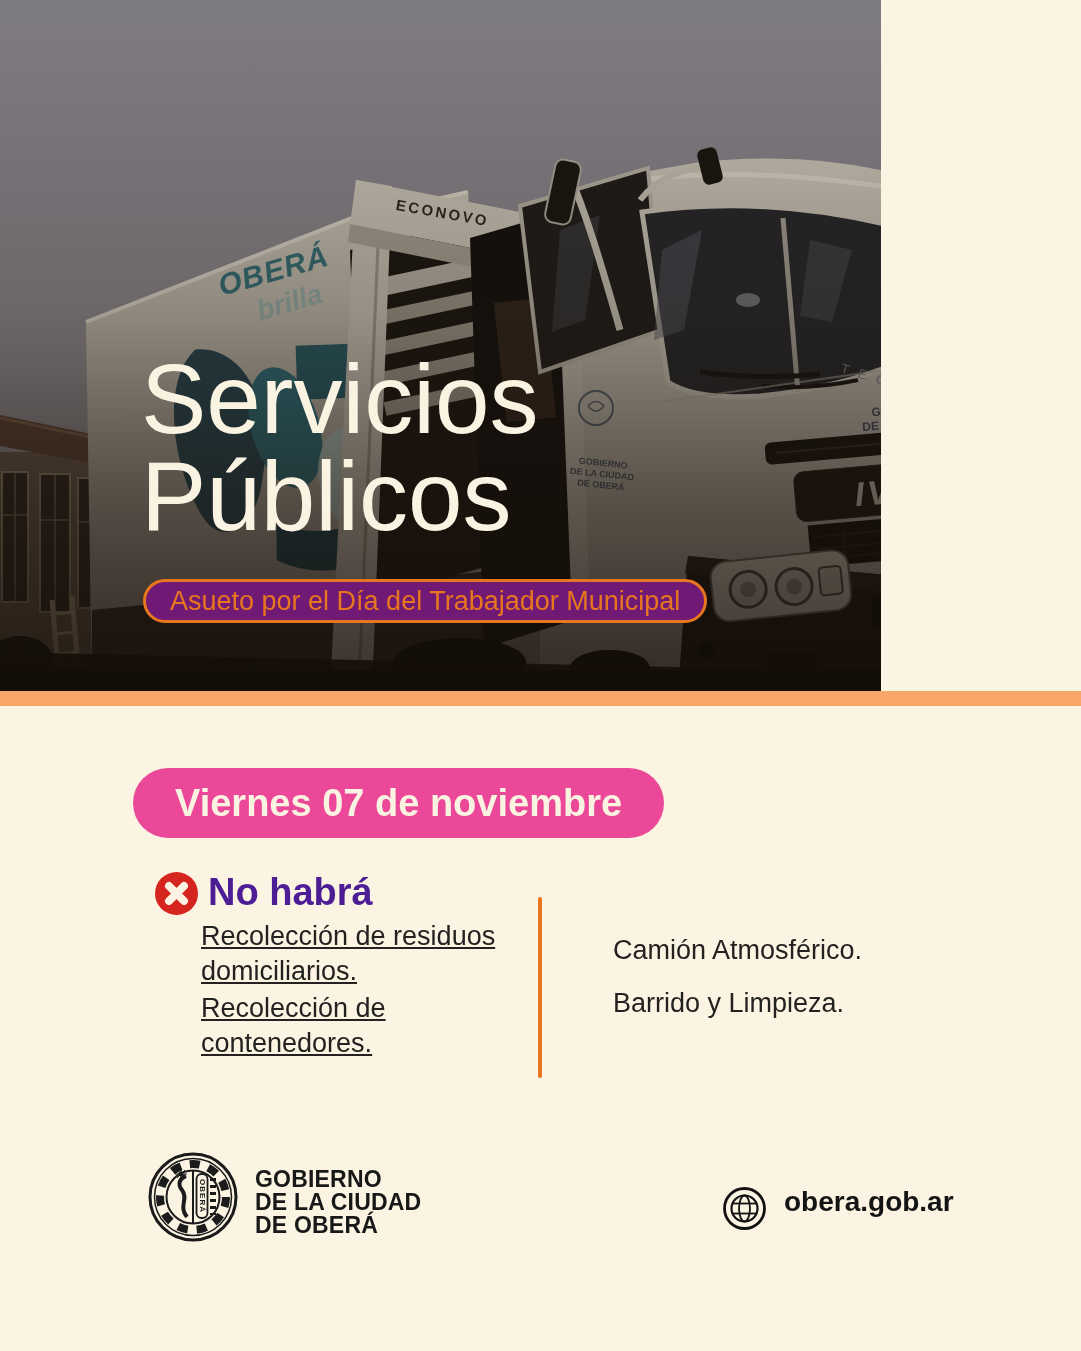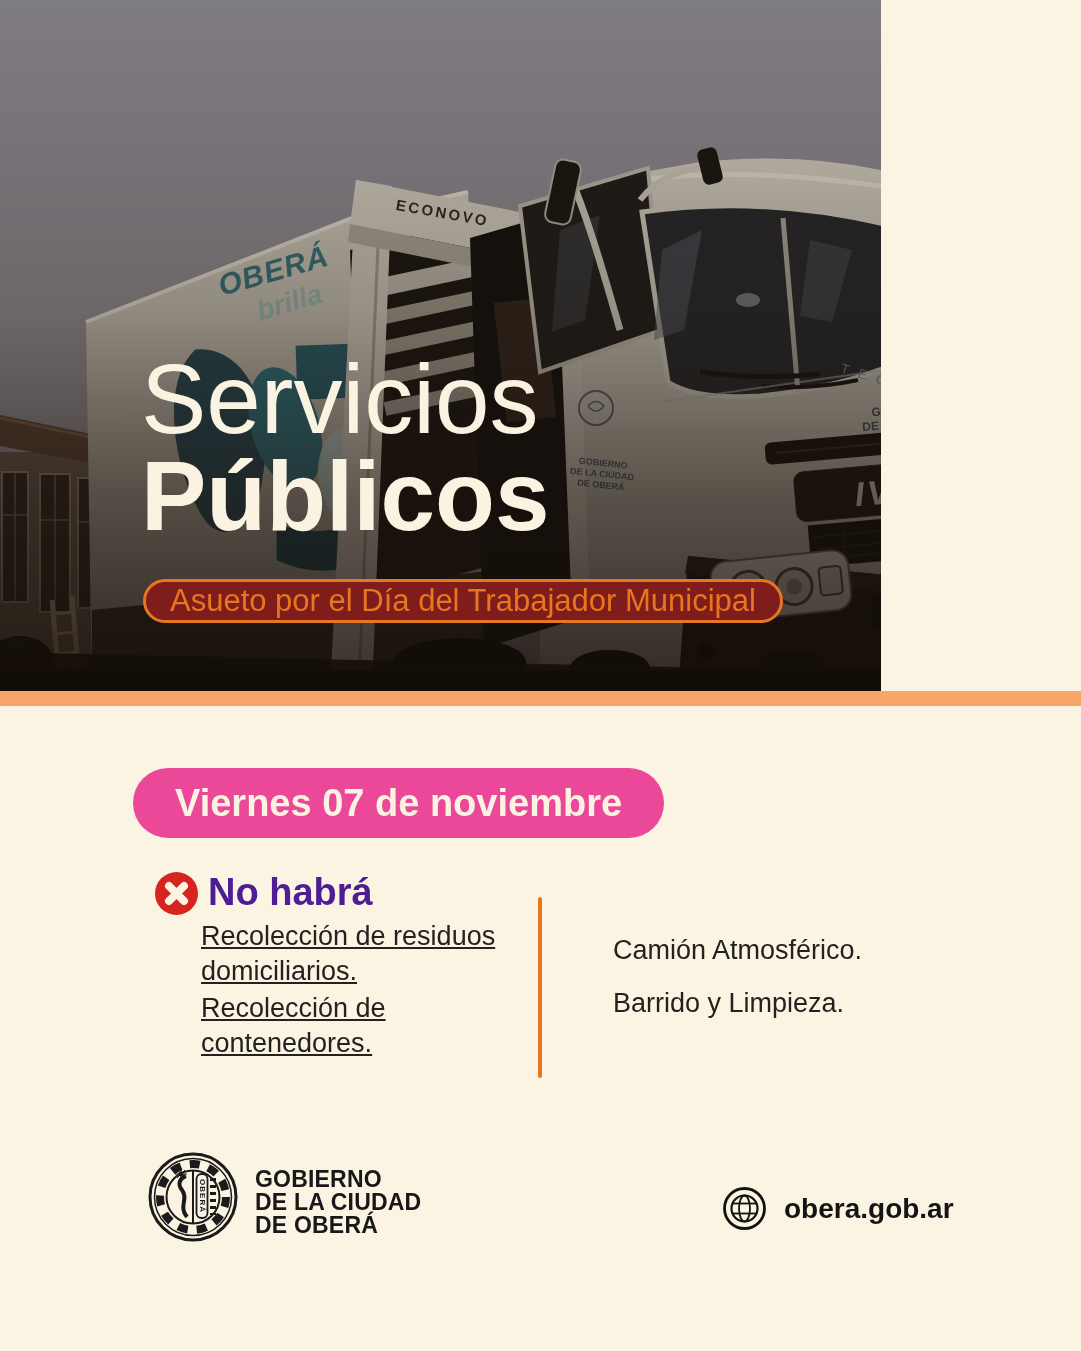--- a/index.html
+++ b/index.html
@@ -3,44 +3,44 @@
 <meta charset="utf-8">
 <style>
   html,body{margin:0;padding:0;background:#fff;}
   .poster{position:relative;width:1081px;height:1351px;overflow:hidden;
           font-family:"Liberation Sans","DejaVu Sans",sans-serif;background:#fcf4e3;}
   
   .photo{position:absolute;left:0;top:0;width:881px;height:691px;overflow:hidden;}
   .photo svg{display:block;}
   .title-line{position:absolute;left:141px;color:#faf3e2;line-height:1;letter-spacing:0;}
   .t1{top:350px;font-size:98px;font-weight:400;}
-  .t2{top:447px;font-size:98px;font-weight:700;}
+  .t2{top:447px;font-size:98px;font-weight:400;}
   .badge{position:absolute;left:143px;top:579px;height:38px;
-         border:3px solid #e8761e;border-radius:24px;background:#7f1d1d;
-         color:#e8761e;font-size:31px;font-weight:500;line-height:38px;
+         border:3px solid #e8761e;border-radius:24px;background:#701a75;
+         color:#e8761e;font-size:27px;font-weight:500;line-height:38px;
          padding:0 24px;white-space:nowrap;}
   
   .strip{position:absolute;left:0;top:691px;width:1081px;height:15px;background:#f7a569;}
   
   .content{position:absolute;left:0;top:706px;width:1081px;height:645px;background:#fcf4e3;}
   .date-pill{position:absolute;left:133px;top:42px;height:70px;border-radius:35px;
              background:#ec4899;color:#fbf3e1;font-size:38px;font-weight:700;
              display:flex;align-items:center;padding:0 42px;white-space:nowrap;margin-top:20px;}
   .notice-icon{position:absolute;left:155px;top:166px;width:43px;height:43px;}
   .notice-heading{position:absolute;left:208px;top:165px;font-size:38px;font-weight:700;color:#4c1d95;}
   .col-left{position:absolute;left:201px;top:213px;width:330px;font-size:27px;line-height:35px;color:#232220;text-decoration:underline;}
   .col-left p{margin:0 0 2px 0;}
   .vdivider{position:absolute;left:538px;top:191px;width:4px;height:181px;background:#e8761e;border-radius:2px;}
   .col-right{position:absolute;left:599px;top:211px;width:360px;font-size:27px;line-height:39px;color:#232220;}
   .col-right p{margin:14px;}
   
   .emblem{position:absolute;left:147px;top:445px;width:92px;height:92px;}
   .gov-name{position:absolute;left:255px;top:462px;font-size:23px;font-weight:700;
             line-height:23px;color:#181818;letter-spacing:.2px;}
-  .site{position:absolute;left:722px;top:480px;display:flex;align-items:center;gap:17px;}
+  .site{position:absolute;left:722px;top:480px;display:flex;align-items:flex-start;gap:17px;}
   .site .label{font-size:28px;font-weight:700;color:#141414;}
 </style>
 </head>
 <body>
 
 <div class="poster">
 
   <div class="photo">
     <svg width="1081" height="691" viewBox="0 0 1081 691">
       <defs>

